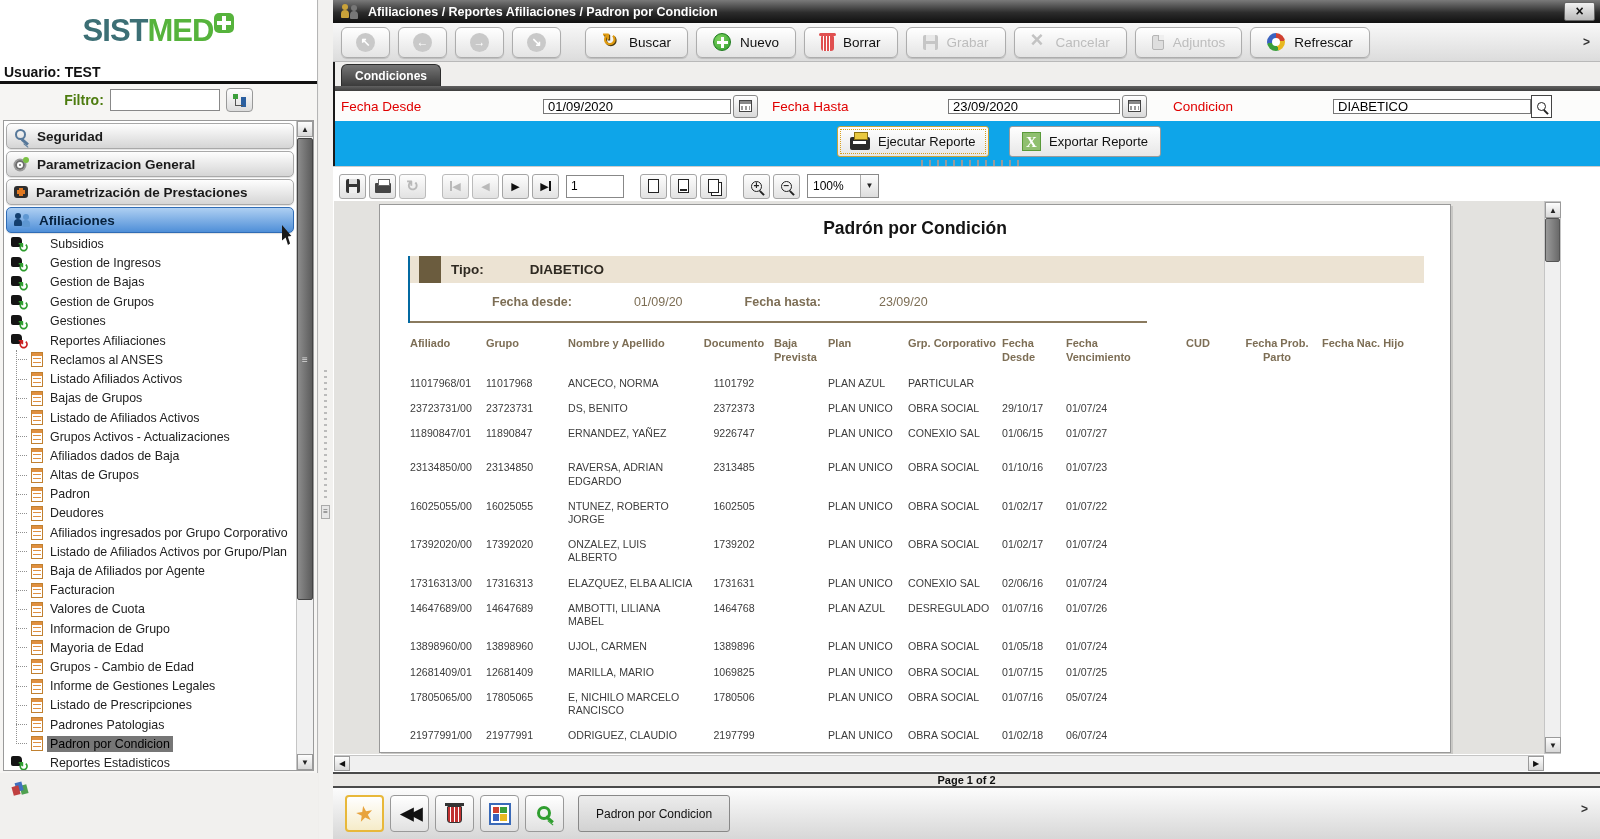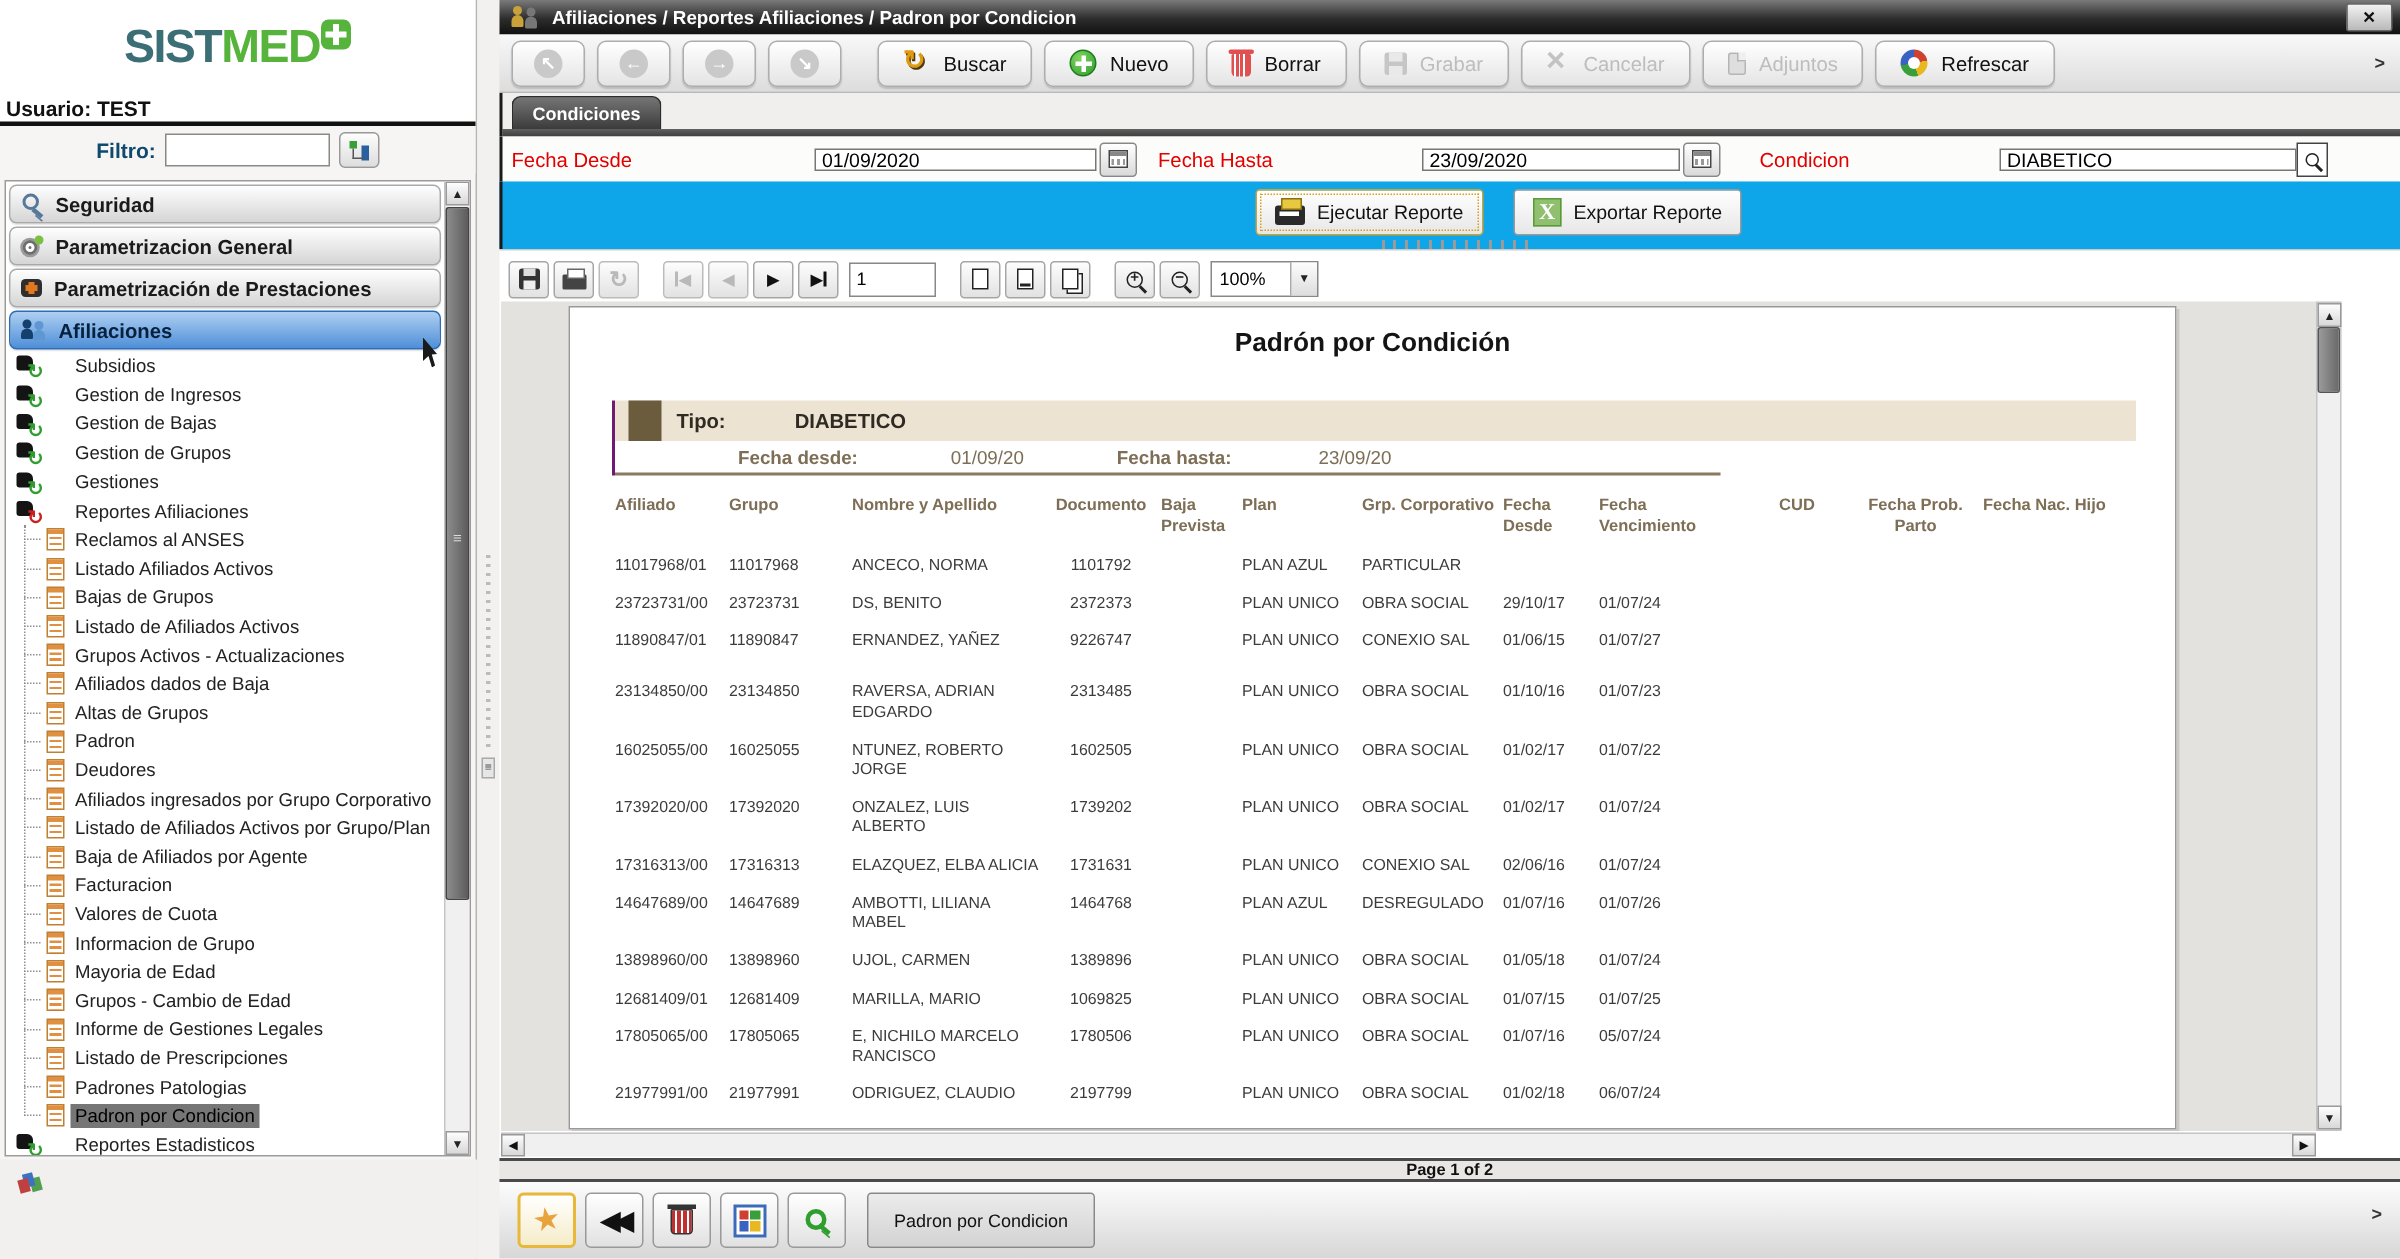--- a/index.html
+++ b/index.html
@@ -10,21 +10,21 @@
 #sidebar{position:absolute;left:0;top:0;width:318px;height:839px;background:#f6f5f3;border-right:1px solid #b5b5b5}
 .logo-box{height:62px;background:#fff;display:flex;align-items:center;justify-content:center}
 .logo{font-weight:bold;font-size:31px;letter-spacing:-1px;display:flex;align-items:flex-start}
 .logo .sist{color:#3c6f75}
 .logo .med{color:#56b33c}
 .logo-plus{display:inline-block;width:20px;height:20px;background:#56b33c;border-radius:5px;position:relative;margin-left:1px}
 .logo-plus::before{content:"";position:absolute;left:8px;top:3px;width:4px;height:14px;background:#fff}
 .logo-plus::after{content:"";position:absolute;left:3px;top:8px;width:14px;height:4px;background:#fff}
 .user-row{height:22px;padding:2px 4px;font-weight:bold;font-size:14px;color:#111;background:#fff;border-bottom:3px solid #111}
 .filter-row{height:32px;display:flex;align-items:center;justify-content:center;gap:6px;background:#f6f5f3}
-.filter-label{font-weight:bold;font-size:14px;color:#0c4a6e}
+.filter-label{font-weight:bold;font-size:14px;color:#4d7c0f}
 .filter-input{width:110px;height:22px;border:1px solid #888;background:#fff;font-size:12px;padding:0 3px}
 .filter-btn{width:27px;height:24px;border:1px solid #999;border-radius:4px;background:linear-gradient(#fdfdfd,#ddd);display:flex;align-items:center;justify-content:center}
 .ic-treeview{width:13px;height:13px;position:relative}
 .ic-treeview::before{content:"";position:absolute;left:0;top:0;width:5px;height:5px;background:#3a9e3a;box-shadow:7px 4px 0 #2a5fa0,7px 9px 0 #2a5fa0... ;}
 .ic-treeview::before{content:"";position:absolute;left:0;top:0;width:5px;height:5px;background:#3a9e3a;box-shadow:8px 3px 0 #2a5fa0,8px 8px 0 #2a5fa0}
 .ic-treeview::after{content:"";position:absolute;left:2px;top:5px;width:1px;height:6px;border-left:1px solid #555;border-bottom:1px solid #555;width:7px}
 .tree-panel{position:absolute;left:3px;right:3px;top:120px;bottom:68px;border:1px solid #9a9a9a;background:#fff;overflow:hidden;padding-right:17px}
 .acc{height:26px;margin:2px 2px 1px 2px;border:1px solid #a9a9a9;border-radius:5px;background:linear-gradient(#fefefe,#d5d5d5);display:flex;align-items:center;gap:8px;padding:0 7px;font-weight:bold;font-size:13.5px;color:#1a1a1a;box-shadow:0 1px 1px rgba(0,0,0,.12)}
 .acc.selected{background:linear-gradient(#aecff2,#4f8fd8);border-color:#2f6cb5;color:#06213d}
 .titem{height:19.4px;display:flex;align-items:center;gap:22px;padding-left:7px;font-size:12.4px;color:#222;white-space:nowrap}
@@ -153,26 +153,26 @@
 .zoomarrow{width:18px;height:22px;background:linear-gradient(#fdfdfd,#ddd);border-left:1px solid #aaa;font-size:8px;text-align:center;line-height:22px;color:#222}
 .rarea{position:absolute;left:1px;top:34px;width:1210px;height:553px;background:#e3e2df;overflow:hidden}
 .vscroll{position:absolute;left:1211px;top:34px;width:17px;height:553px;background:#f0f0f0;border:1px solid #c5c5c5}
 .vthumb{position:absolute;left:0;top:16px;width:15px;height:44px;background:linear-gradient(90deg,#9a9a9a,#6a6a6a);border:1px solid #555;border-radius:2px}
 .hscroll{position:absolute;left:1px;top:588px;width:1210px;height:16px;background:#f0f0f0;border-top:1px solid #c5c5c5}
 .harrow{position:absolute;top:0;width:16px;height:15px;background:linear-gradient(#fdfdfd,#d8d8d8);border:1px solid #9a9a9a;font-size:8px;text-align:center;line-height:14px;color:#111}
 
 
 .page{position:absolute;left:45px;top:3px;width:1072px;height:549px;background:#fff;border:1px solid #999;box-shadow:2px 2px 0 #c9c8c5;overflow:hidden}
 .rtitle{margin-top:13px;text-align:center;font-size:17.5px;font-weight:bold;color:#141414}
-.rheadblock{margin:28px 0 0 28px;width:1016px;border-left:2px solid #701a75}
+.rheadblock{margin:17px 0 0 28px;width:1016px;border-left:2px solid #0369a1}
 .tipo-row{height:27px;background:#ece3d3;display:flex;align-items:center}
 .tipo-sq{width:22px;height:27px;background:#6b5c3e;margin-left:9px}
 .tipo-label{font-weight:bold;margin-left:10px;font-size:13.5px;color:#2f2a22}
 .tipo-value{font-weight:bold;margin-left:46px;font-size:13.5px;color:#2f2a22}
-.fecha-row{height:23px;display:flex;align-items:center;font-size:12.5px;color:#7d6e55;border-bottom:2px solid #8a7a5e;width:737px}
+.fecha-row{height:40px;display:flex;align-items:center;font-size:12.5px;color:#7d6e55;border-bottom:2px solid #8a7a5e;width:737px}
 .fd-label{margin-left:82px;font-weight:bold}
 .fd-value{margin-left:62px}
 .fh-label{margin-left:62px;font-weight:bold}
 .fh-value{margin-left:58px}
 #rtable{margin:10px 0 0 28px;border-collapse:collapse;table-layout:fixed;width:1016px}
 #rtable th{font-size:11px;color:#7d6e55;text-align:left;font-weight:bold;vertical-align:top;padding:3px 2px 8px 2px;line-height:1.3}
 #rtable td{font-size:10.6px;color:#3c3c3c;padding:4px 2px 8px 2px;vertical-align:top;line-height:1.25;overflow:hidden}
 #rtable .c3,#rtable th.c3{text-align:center}
 #rtable th.c9,#rtable th.c10{text-align:center}
 #rtable tr.gap td{padding-top:13px}

